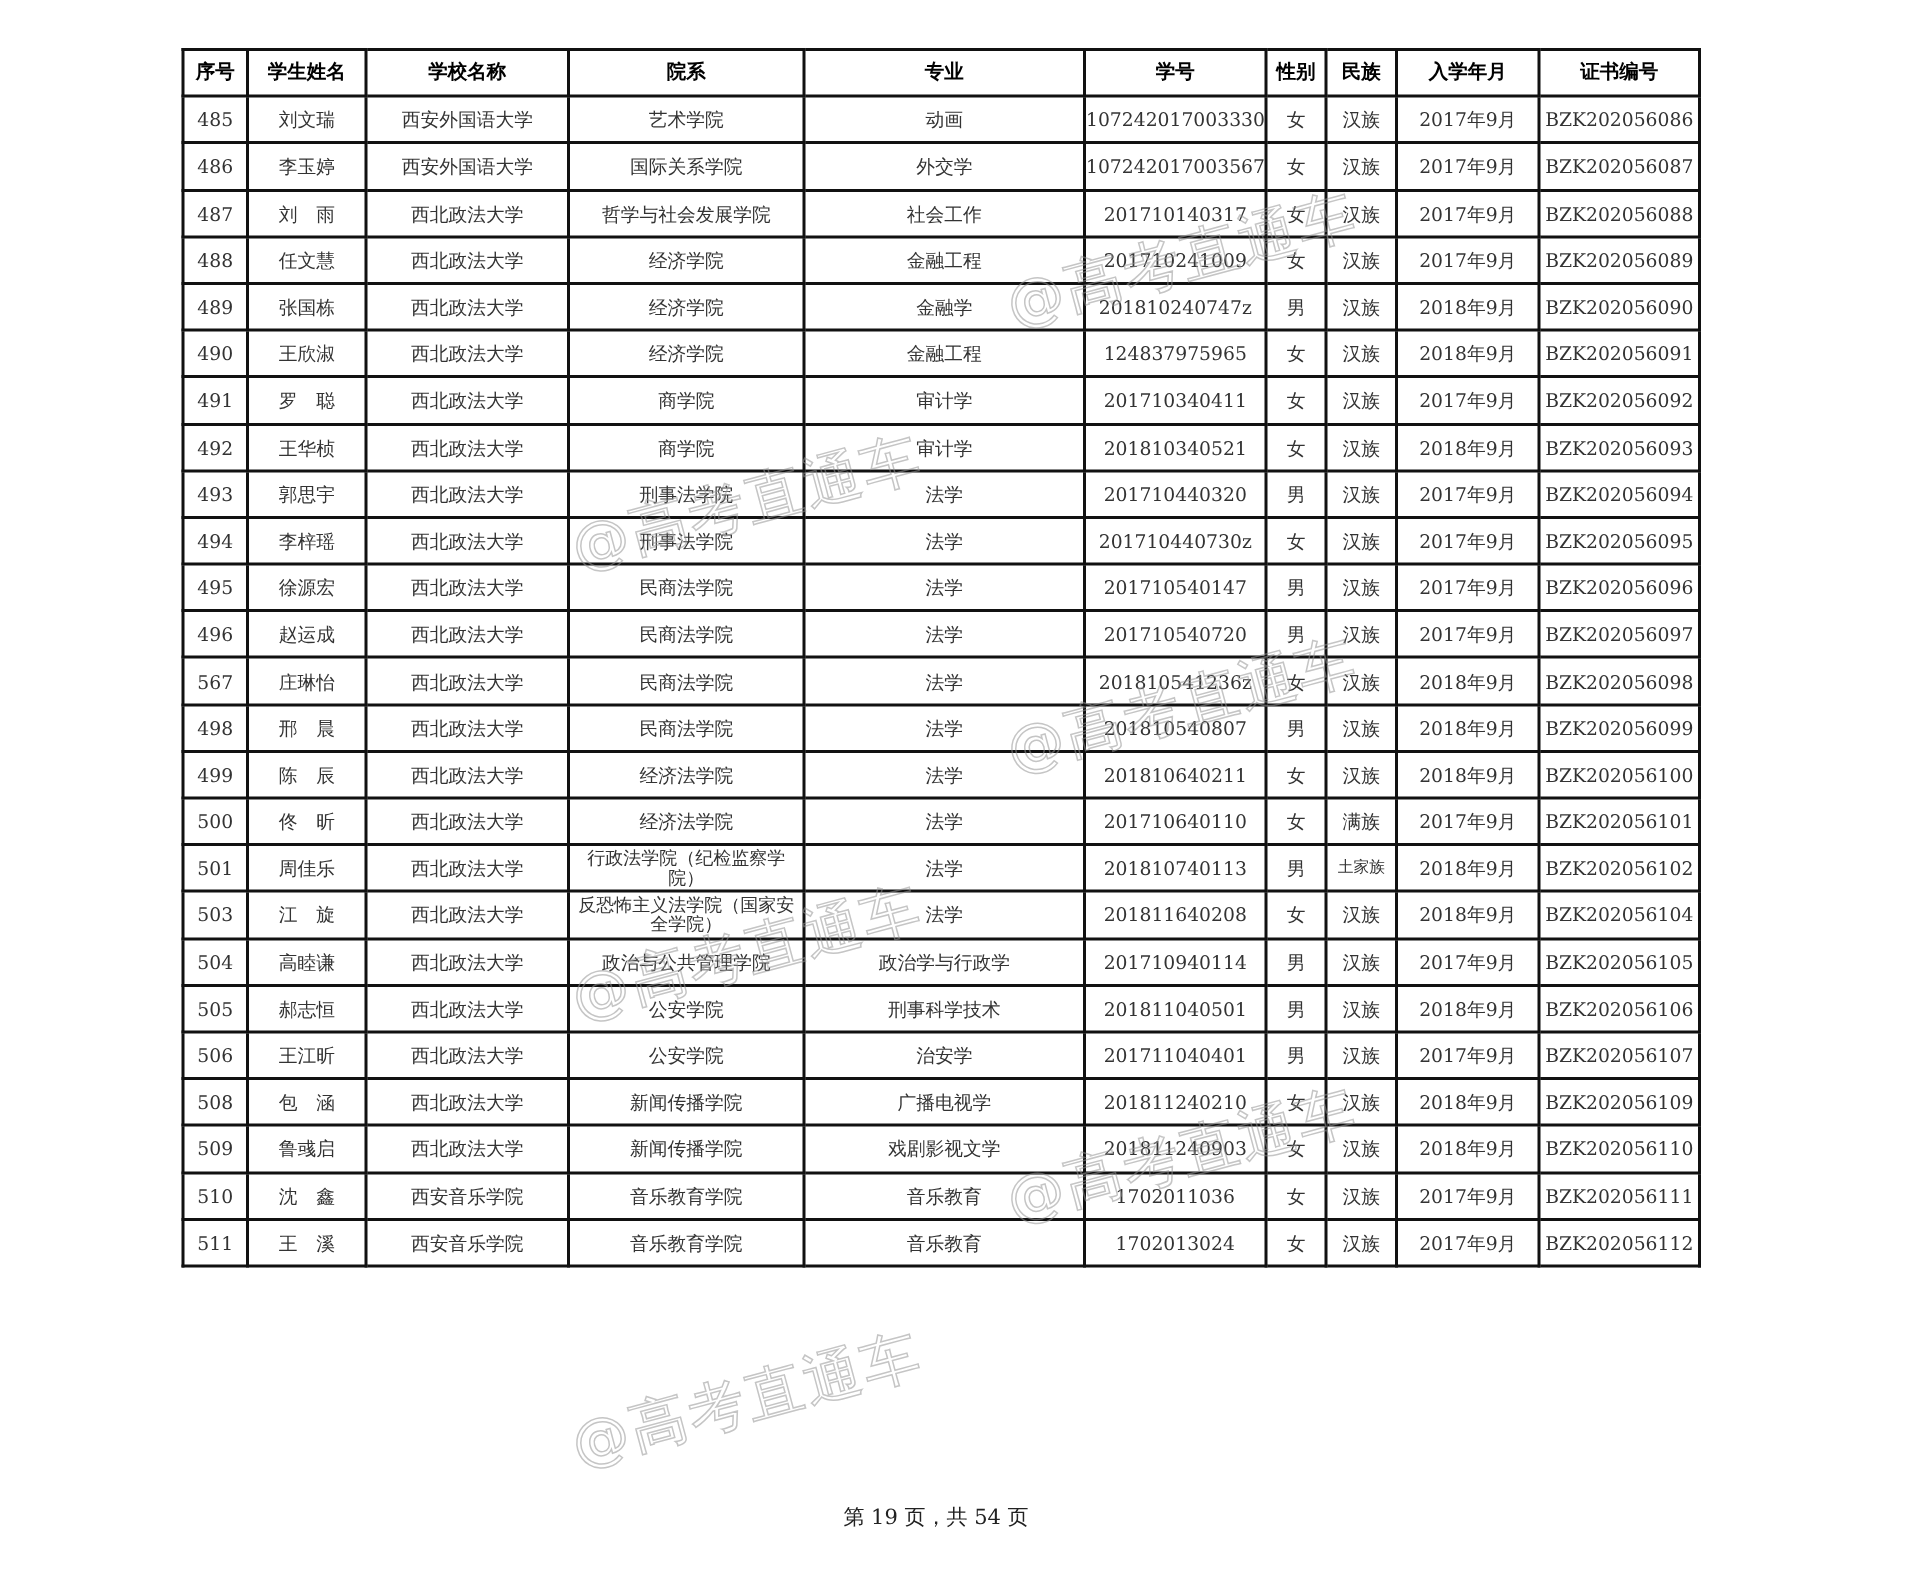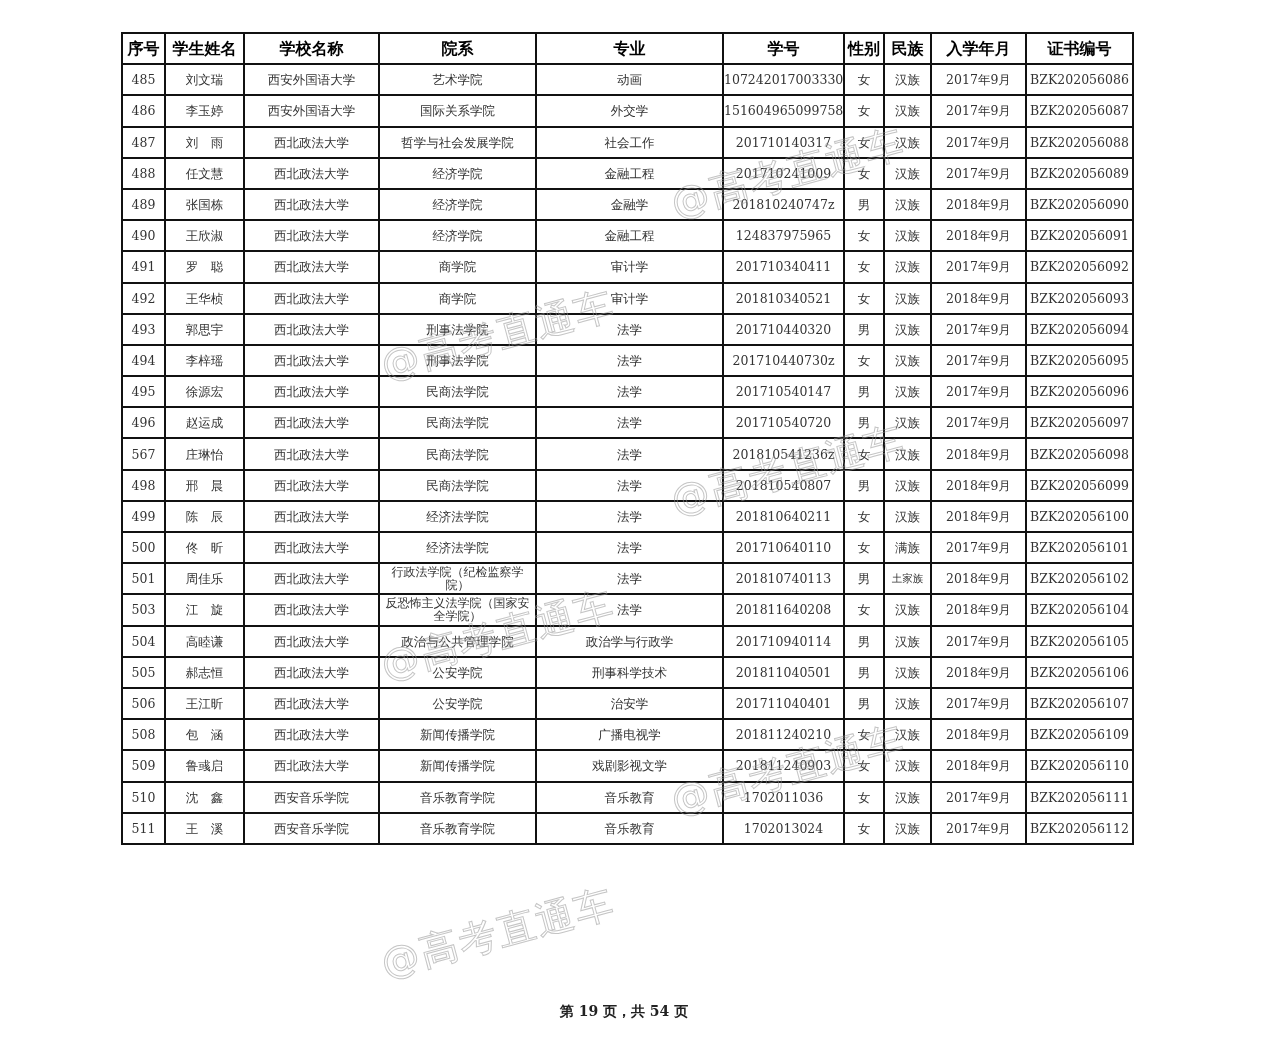--- a/index.html
+++ b/index.html
@@ -3,29 +3,29 @@
 <meta charset="utf-8">
 <style>
   html, body { margin: 0; padding: 0; background: #ffffff; }
   body { width: 1280px; height: 1058px; position: relative; overflow: hidden;
          font-family: "DejaVu Serif", "Liberation Serif", serif; color: #222; }
   #doc-table { position: absolute; left: 121px; top: 32px; border-collapse: collapse;
                table-layout: fixed; width: 1011px; }
   #doc-table th, #doc-table td { border: 2px solid #111; height: 29.2px; padding: 0;
                text-align: center; vertical-align: middle; font-size: 12.5px; line-height: 13px;
                overflow: hidden; white-space: nowrap; }
-  #doc-table th { font-weight: bold; font-family: "DejaVu Sans", "Liberation Sans", sans-serif; font-size: 16px; color: #000; }
+  #doc-table th { font-weight: bold; font-family: "DejaVu Sans", "Liberation Sans", sans-serif; font-size: 13px; color: #000; }
   #doc-table td { font-weight: normal; color: #333; }
   #doc-table td.wrap { white-space: normal; font-size: 12px; line-height: 13px; padding: 0 0; }
   #doc-table td.small { font-size: 10.5px; }
   .watermark { position: absolute; color: transparent; -webkit-text-stroke: 1px rgba(150,150,150,0.55);
                font-family: "DejaVu Sans", "Liberation Sans", sans-serif; font-size: 38px;
                transform: rotate(-15deg); white-space: nowrap; pointer-events: none; letter-spacing: 2px; }
   #footer { position: absolute; top: 1003px; left: 0; width: 1248px; text-align: center;
-            font-size: 14px; color: #222; font-weight: bold; }
+            font-size: 14px; color: #222; }
 </style>
 </head>
 <body>
 
 <table id="doc-table">
   <colgroup>
     <col style="width:43px">
       <col style="width:79px">
       <col style="width:135px">
       <col style="width:157px">
@@ -62,21 +62,21 @@
         <td>汉族</td>
         <td>2017年9月</td>
         <td>BZK202056086</td>
       </tr>
       <tr>
         <td>486</td>
         <td>李玉婷</td>
         <td>西安外国语大学</td>
         <td>国际关系学院</td>
         <td>外交学</td>
-        <td>151604965099758</td>
+        <td>107242017003567</td>
         <td>女</td>
         <td>汉族</td>
         <td>2017年9月</td>
         <td>BZK202056087</td>
       </tr>
       <tr>
         <td>487</td>
         <td>刘　雨</td>
         <td>西北政法大学</td>
         <td>哲学与社会发展学院</td>

